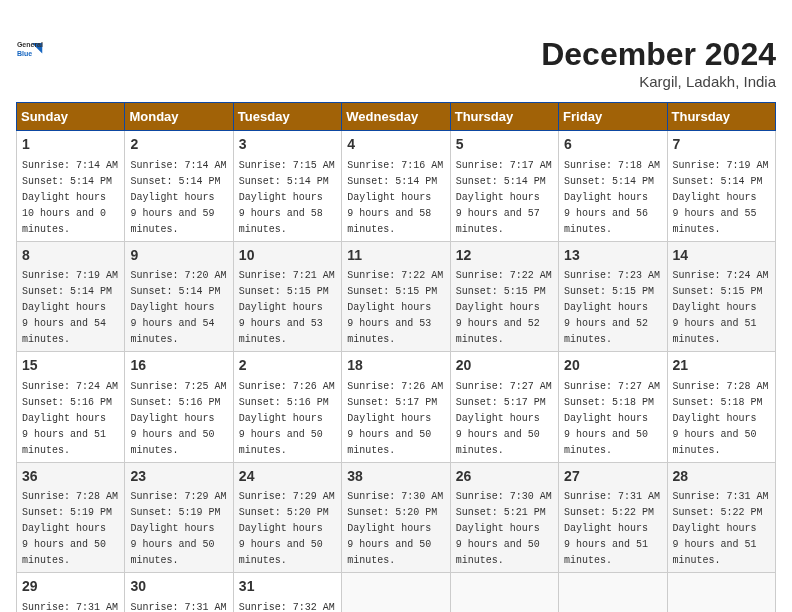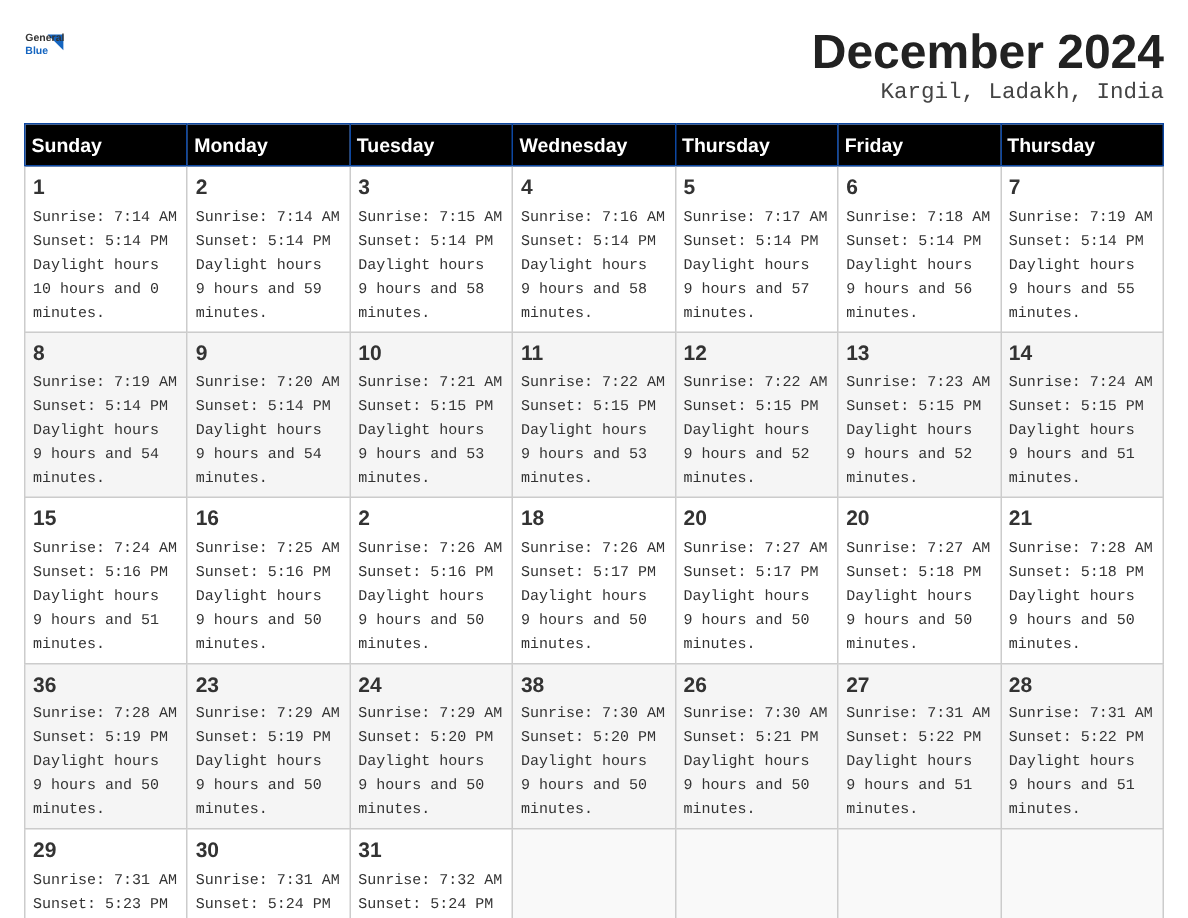--- a/index.html
+++ b/index.html
@@ -8,20 +8,21 @@
       background: #fff;
       width: 792px;
       min-height: 612px;
       padding: 16px;
     }
     .header {
       display: flex;
       justify-content: space-between;
       align-items: flex-start;
       margin-bottom: 12px;
+      margin-top: 20px;
     }
     .logo {
       display: flex;
       align-items: center;
       gap: 4px;
     }
     .logo-icon {
       width: 28px;
       height: 28px;
     }
@@ -29,29 +30,28 @@
       text-align: right;
     }
     .month-year {
       font-size: 32px;
       font-weight: bold;
       color: #222;
     }
     .location {
       font-size: 15px;
       color: #444;
-      font-family: Liberation Mono, monospace;
     }
     table {
       width: 100%;
       border-collapse: collapse;
       font-size: 11px;
     }
     thead tr th {
-      background: #000000;
+      background: #a16207;
       color: #fff;
       padding: 6px 4px;
       text-align: left;
       font-size: 13px;
       font-weight: bold;
       border: 1px solid #0d47a1;
     }
     tbody tr td {
       vertical-align: top;
       padding: 4px 5px;

